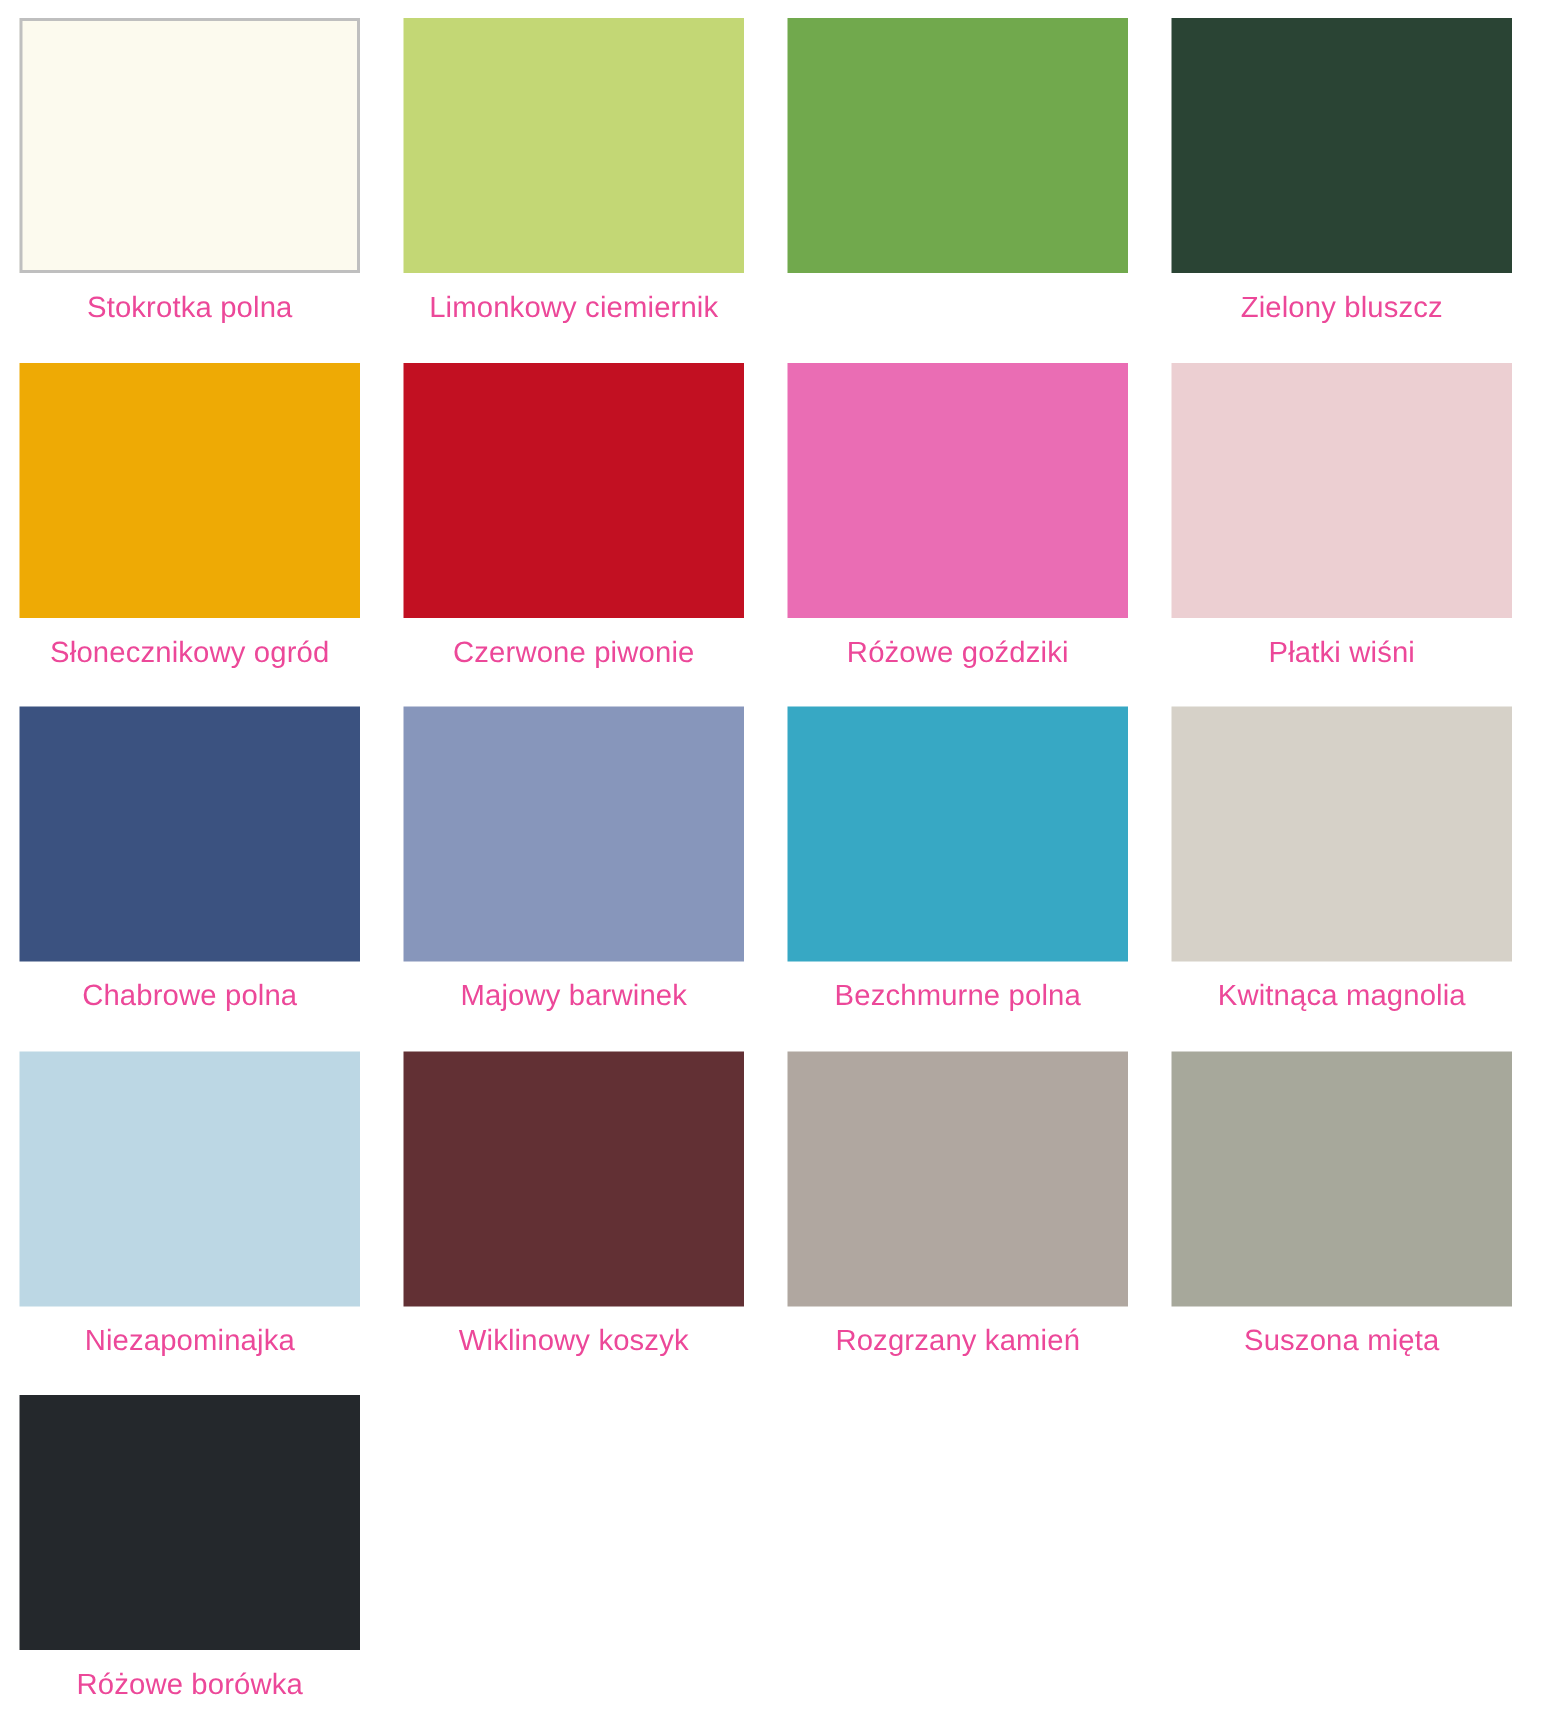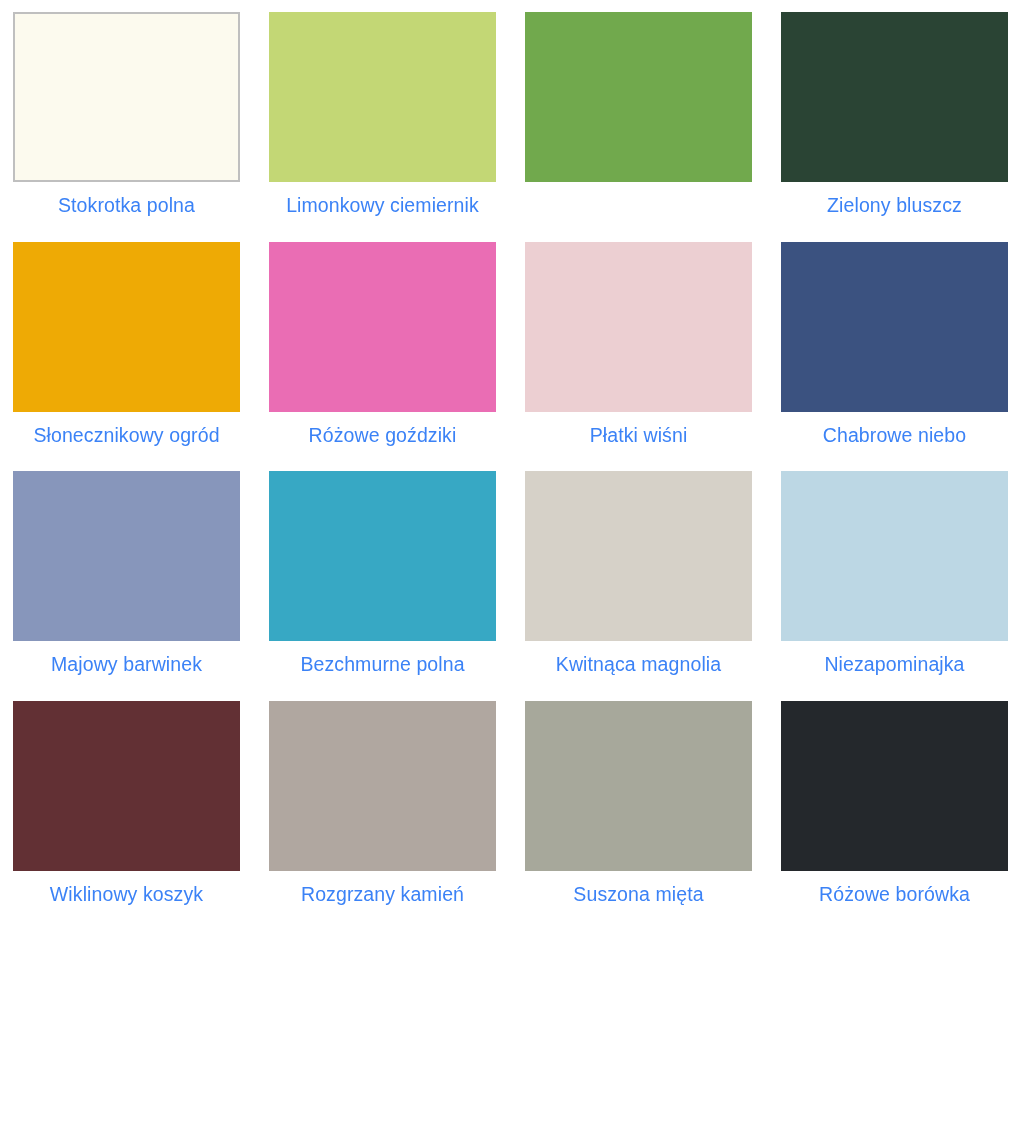--- a/index.html
+++ b/index.html
@@ -37,21 +37,21 @@
     flex: 0 0 auto;
   }
   .swatch-chip.bordered {
     border: 2px solid #bfbfbf;
   }
   .swatch-label {
     width: 227px;
     text-align: center;
     font-size: 19.5px;
     line-height: 1.0;
-    color: #3b82f6;
+    color: #ec4899;
     padding-top: 14px;
     letter-spacing: 0.1px;
     white-space: nowrap;
   }
   .empty-cell {
     width: 227px;
   }
 </style>
 </head>
 <body style="background-color: rgb(255, 255, 255);">
@@ -70,30 +70,34 @@
     </div>
     <div class="swatch-cell">
       <div class="swatch-chip" style="background-color: rgb(42, 68, 52);"></div>
       <div class="swatch-label">Zielony bluszcz</div>
     </div>
     <div class="swatch-cell">
       <div class="swatch-chip" style="background-color: rgb(238, 170, 5);"></div>
       <div class="swatch-label">Słonecznikowy ogród</div>
     </div>
     <div class="swatch-cell">
+      <div class="swatch-chip" style="background-color: rgb(194, 16, 34);"></div>
+      <div class="swatch-label">Czerwone piwonie</div>
+    </div>
+    <div class="swatch-cell">
       <div class="swatch-chip" style="background-color: rgb(234, 109, 180);"></div>
       <div class="swatch-label">Różowe goździki</div>
     </div>
     <div class="swatch-cell">
       <div class="swatch-chip" style="background-color: rgb(236, 207, 210);"></div>
       <div class="swatch-label">Płatki wiśni</div>
     </div>
     <div class="swatch-cell">
       <div class="swatch-chip" style="background-color: rgb(59, 82, 128);"></div>
-      <div class="swatch-label">Chabrowe niebo</div>
+      <div class="swatch-label">Chabrowe polna</div>
     </div>
     <div class="swatch-cell">
       <div class="swatch-chip" style="background-color: rgb(135, 150, 187);"></div>
       <div class="swatch-label">Majowy barwinek</div>
     </div>
     <div class="swatch-cell">
       <div class="swatch-chip" style="background-color: rgb(55, 168, 196);"></div>
       <div class="swatch-label">Bezchmurne polna</div>
     </div>
     <div class="swatch-cell">

